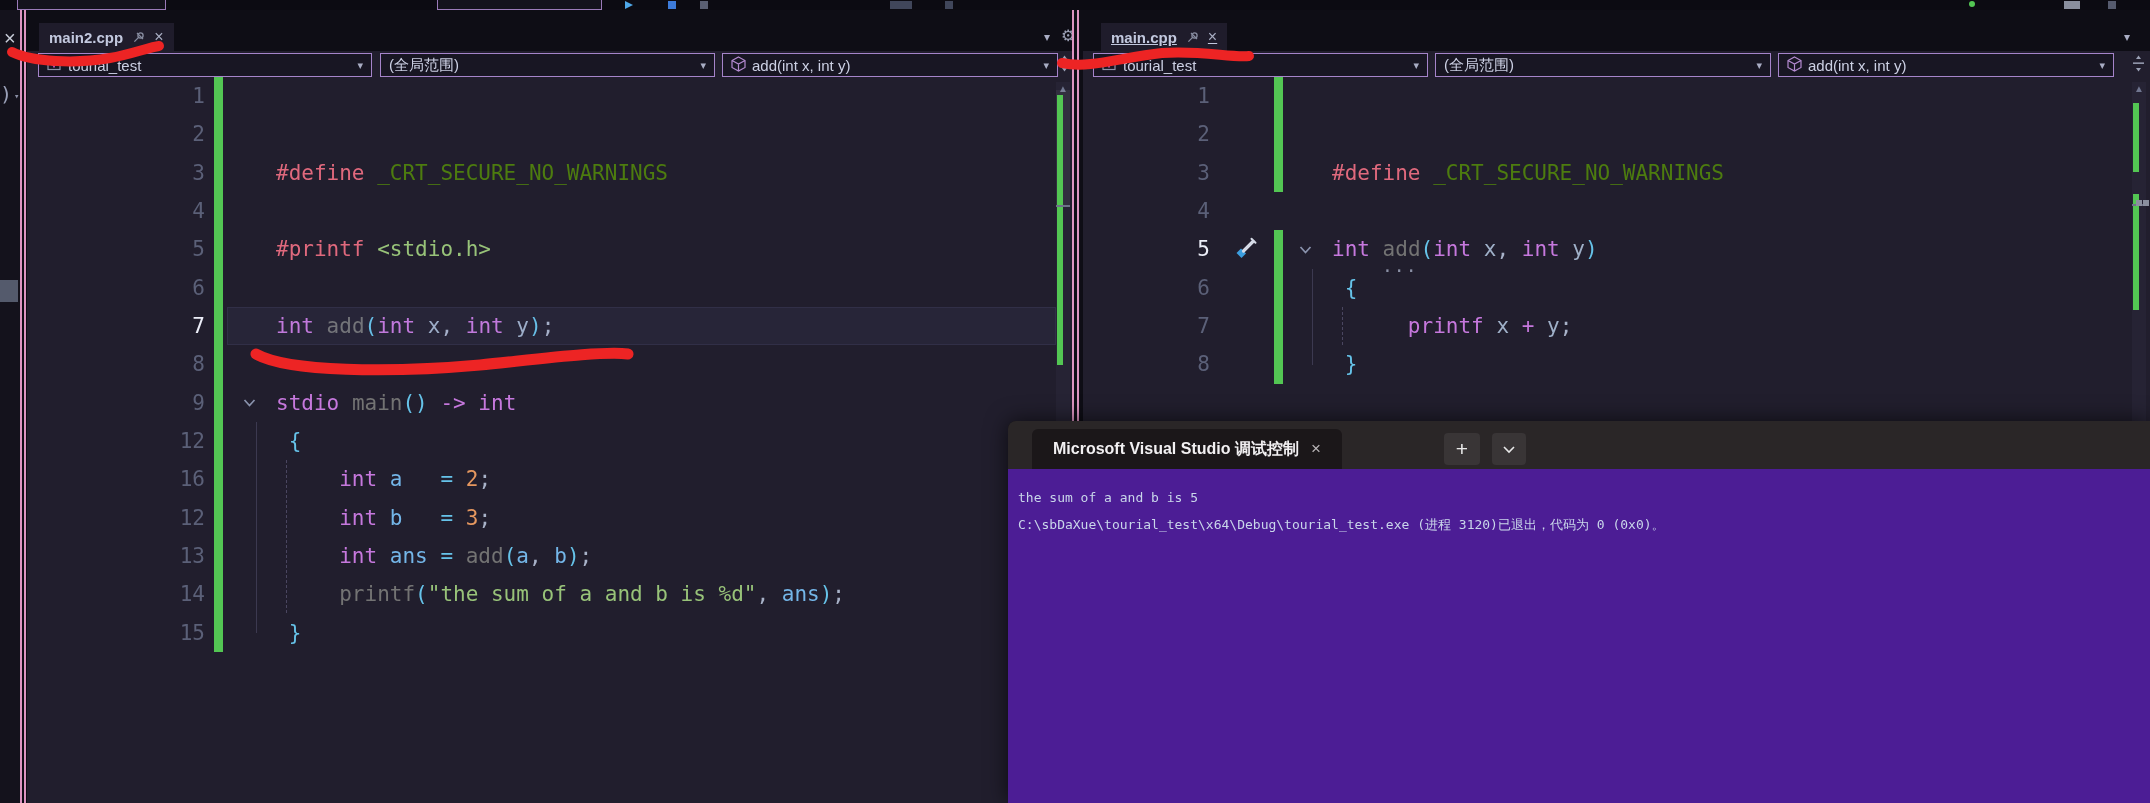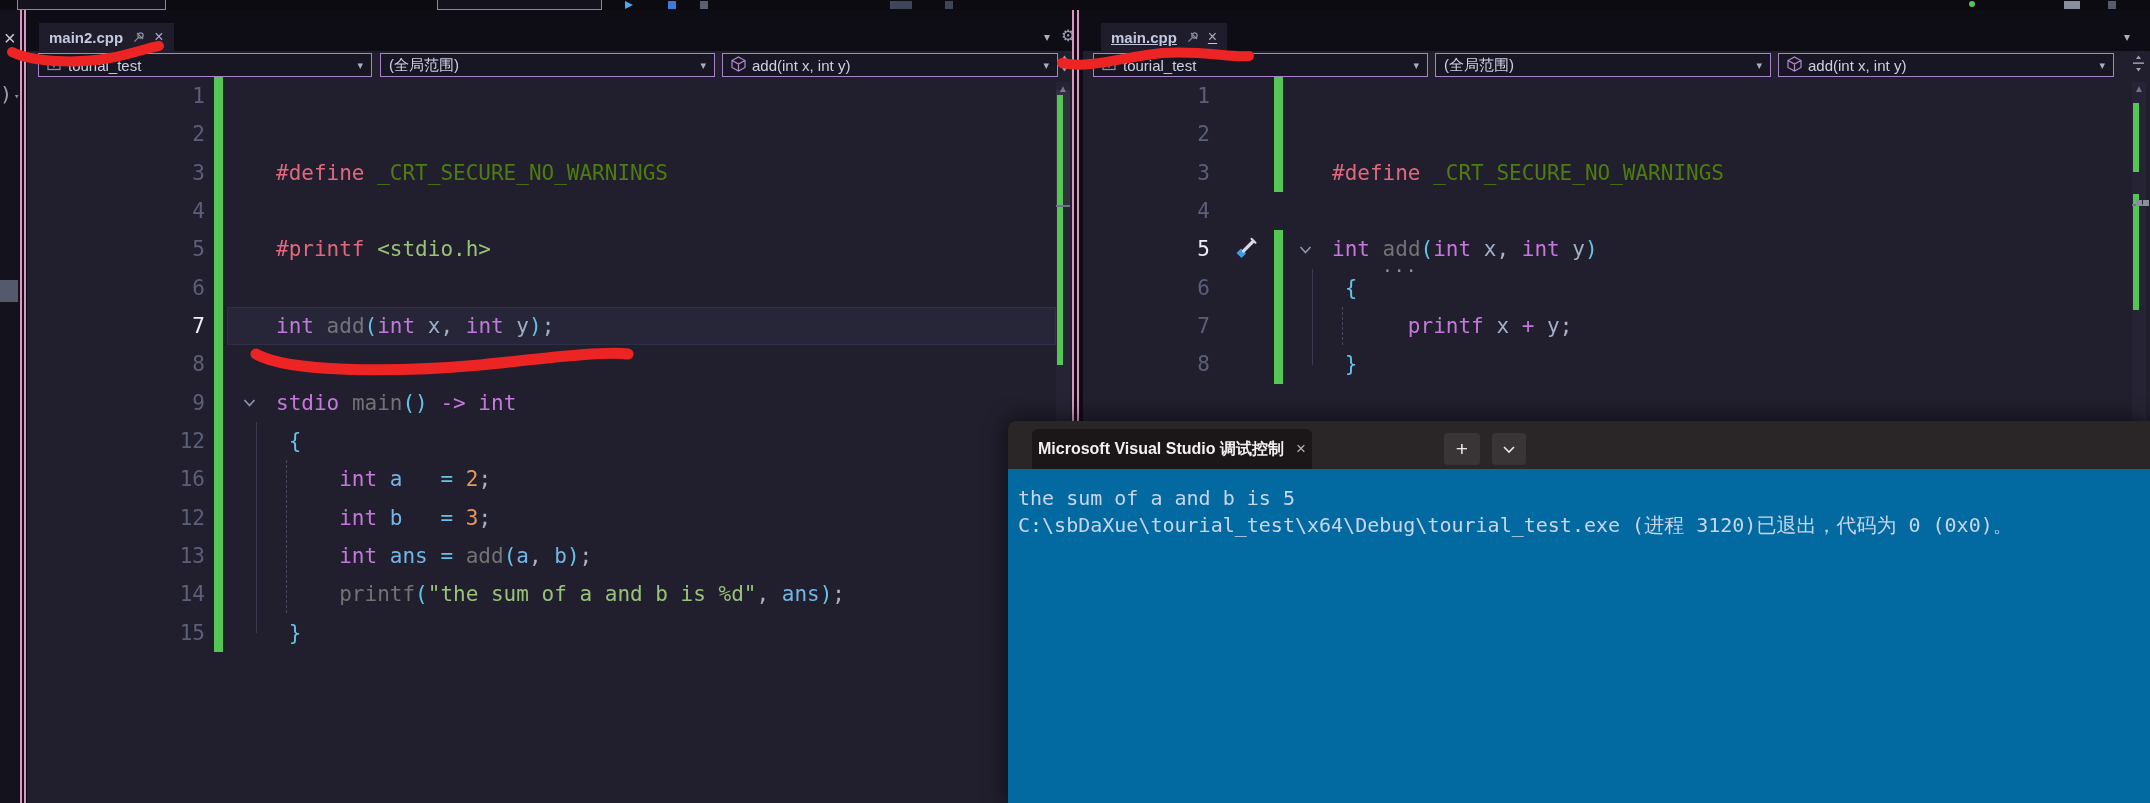--- a/index.html
+++ b/index.html
@@ -68,30 +68,30 @@
   .sb-line{background:#6d7288;height:2px;width:14px;}
   .sb-sq{width:6px;height:6px;background:#8a8f9e;}
   .up-arrow{color:#707690;font-size:10px;line-height:10px;}
   .ctl{color:#a9adc4;font-size:12px;line-height:12px;}
   .gear{color:#9ba0b5;font-size:16px;line-height:16px;}
 
   
   .console{left:1008px;top:421px;width:1142px;height:382px;z-index:40;
            border-radius:8px 0 0 0;background:#141114;box-shadow:0 0 22px rgba(0,0,0,.65);}
   .con-tabs{position:absolute;left:0;top:0;right:0;height:48px;background:#2a2627;border-radius:8px 0 0 0;}
-  .con-tab{position:absolute;left:24px;top:8px;height:40px;padding:0 6px;background:#1b1719;
+  .con-tab{position:absolute;left:24px;top:8px;height:40px;padding:0 21px;background:#1b1719;
            border-radius:6px 6px 0 0;display:flex;align-items:center;gap:12px;
            color:#f2f0f2;font-size:16px;font-weight:bold;white-space:nowrap;}
   .con-x{color:#b8b4b6;font-weight:normal;font-size:17px;}
   .con-btn{position:absolute;top:12px;height:32px;background:#393536;border-radius:4px;
            display:flex;align-items:center;justify-content:center;color:#e8e8e8;}
   .btn-plus{left:436px;width:36px;font-size:21px;font-weight:normal;}
   .btn-chev{left:484px;width:34px;}
-  .con-body{position:absolute;left:0;top:48px;right:0;bottom:0;background:#0369a1;
-            padding:16px 0 11px 10px;font-family:"DejaVu Sans Mono",monospace;font-size:20px;
+  .con-body{position:absolute;left:0;top:48px;right:0;bottom:0;background:#4c1d95;
+            padding:16px 0 11px 10px;font-family:"DejaVu Sans Mono",monospace;font-size:13px;
             color:#c9d6ea;}
   .con-line{height:26.5px;line-height:26.5px;white-space:pre;}
   .caret{display:inline-block;width:2.5px;height:20px;background:#eef2f8;margin-left:3px;vertical-align:text-bottom;}
 
   .redpen{position:absolute;left:0;top:0;z-index:50;pointer-events:none;}
 </style>
 </head>
 <body>
 
 <div class="abs top-strip">

